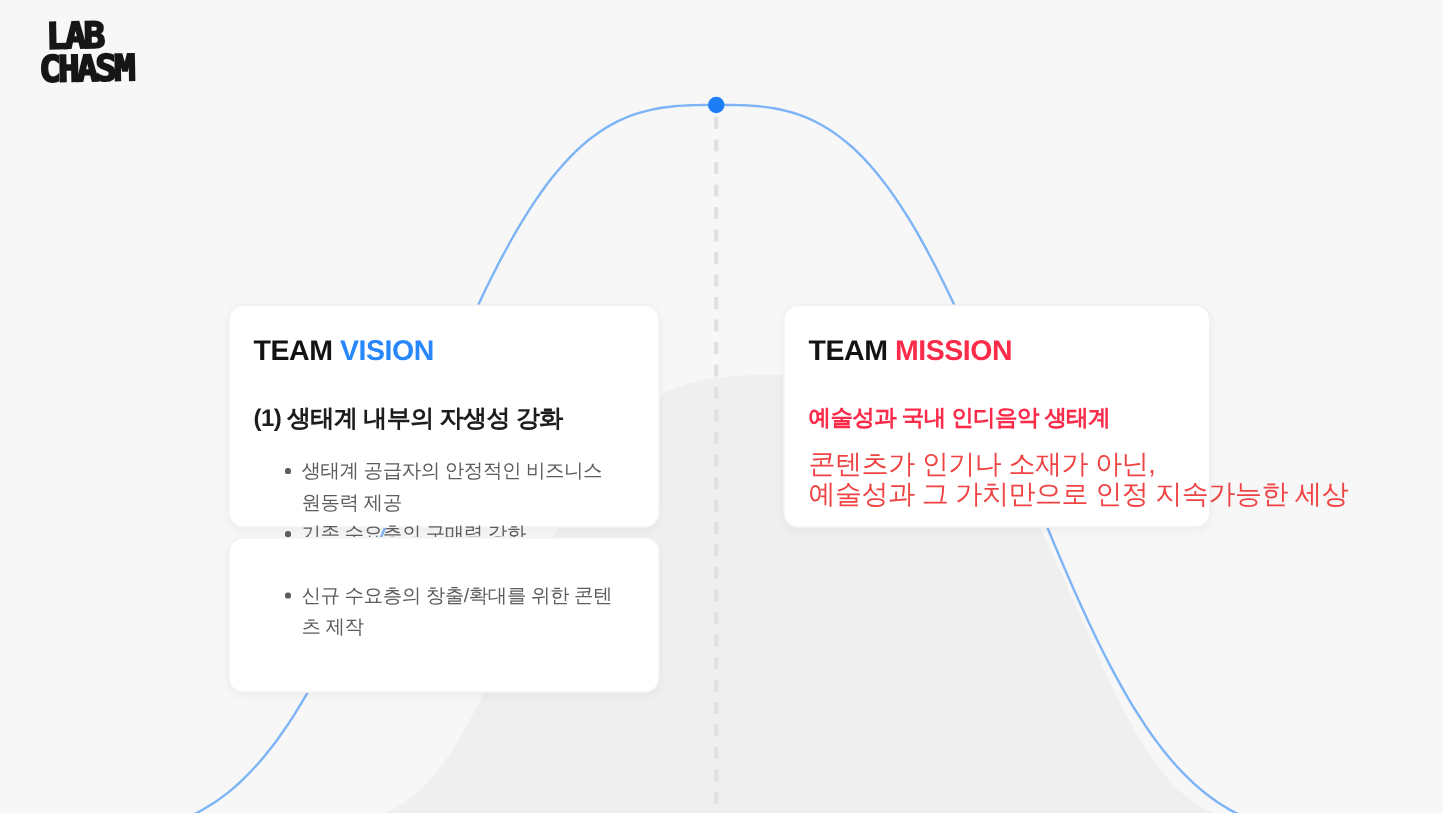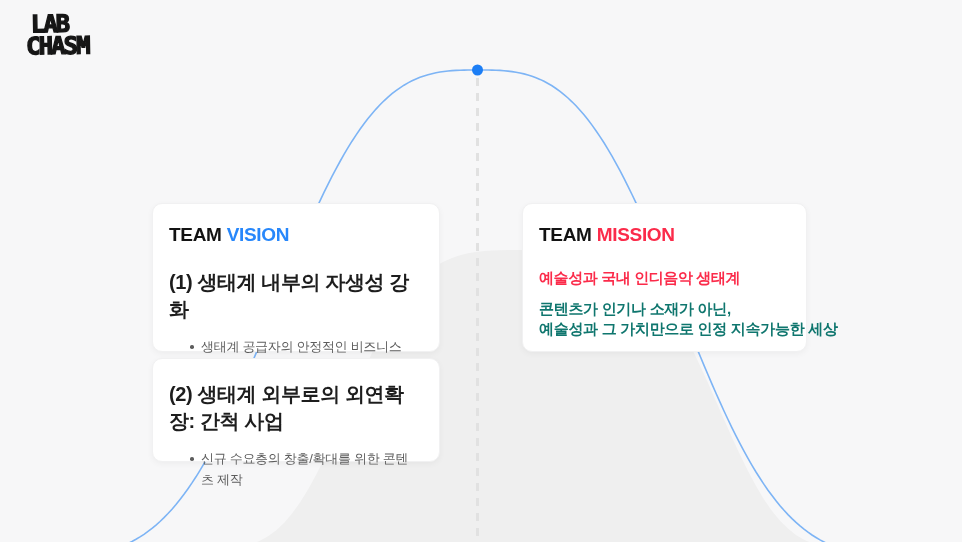--- a/index.html
+++ b/index.html
@@ -40,43 +40,43 @@
   .card-mission-2{left:152px;top:358px;width:288px;height:104px;padding-top:14px;}
   .card-vision   {left:522px;top:203px;width:285px;height:149px;}
   .card-title{
     font-size:19px;font-weight:bold;letter-spacing:-0.3px;
     color:#131313;margin:0 0 0 1px;
   }
   .card-title .accent{margin-left:5px;}
   .accent-blue{color:#2787fb;}
   .accent-red{color:#fb2b4a;}
   .section-heading{
-    font-size:20px;font-weight:bold;color:#1d1d1d;
+    font-size:16px;font-weight:bold;color:#1d1d1d;
     letter-spacing:-0.4px;margin:23px 0 9px 1px;
   }
   .card-mission-2 .section-heading{margin-top:8px;}
   .heading-red{
     font-size:15px;font-weight:bold;color:#fb2b4a;
     letter-spacing:-0.4px;margin:23px 0 11px 1px;
   }
   ul.bullets{list-style:none;margin:13px;padding:0;}
   ul.bullets li{
     position:relative;
     font-size:13px;color:#5d5d5d;letter-spacing:-0.3px;
     line-height:21px;padding-left:20px;
   }
   ul.bullets li::before{
     content:"";
     position:absolute;left:9px;top:9px;
     width:3.5px;height:3.5px;border-radius:50%;
     background:#5d5d5d;
   }
   .vision-body{
-    font-size:15px;color:#0f766e;letter-spacing:-0.3px;
-    line-height:20px;margin:0 0 0 1px;font-weight:bold;
+    font-size:18px;color:#ef4444;letter-spacing:-0.3px;
+    line-height:20px;margin:0 0 0 1px;
   }
   .vision-body div{white-space:nowrap;}
 </style>
 </head>
 <body style="background: rgb(247, 247, 248);">
 
 <svg id="diagram-svg" viewBox="0 0 962 542" xmlns="http://www.w3.org/2000/svg" aria-hidden="true">
   <path id="gray-bell" fill="#efefef" d="M60.0 550.0 L68.0 550.0 L76.0 550.0 L84.0 550.0 L92.0 550.0 L100.0 550.0 L108.0 550.0 L116.0 550.0 L124.0 550.0 L132.0 550.0 L140.0 550.0 L148.0 550.0 L156.0 550.0 L164.0 550.0 L172.0 550.0 L180.0 550.0 L188.0 550.0 L196.0 549.9 L204.0 549.8 L212.0 549.6 L220.0 549.3 L228.0 548.7 L236.0 547.7 L244.0 546.2 L252.0 543.9 L260.0 540.7 L268.0 536.2 L276.0 530.4 L284.0 522.9 L292.0 513.6 L300.0 502.5 L308.0 489.5 L316.0 475.0 L324.0 459.0 L332.0 441.8 L340.0 424.0 L348.0 405.7 L356.0 387.6 L364.0 369.8 L372.0 352.9 L380.0 337.0 L388.0 322.4 L396.0 309.3 L404.0 297.7 L412.0 287.6 L420.0 279.1 L428.0 271.9 L436.0 266.1 L444.0 261.5 L452.0 258.0 L460.0 255.3 L468.0 253.3 L476.0 252.0 L484.0 251.1 L492.0 250.5 L500.0 250.2 L508.0 250.1 L516.0 250.0 L524.0 250.0 L532.0 250.0 L540.0 250.0 L548.0 250.0 L556.0 250.1 L564.0 250.2 L572.0 250.4 L580.0 250.9 L588.0 251.7 L596.0 252.9 L604.0 254.7 L612.0 257.2 L620.0 260.6 L628.0 264.9 L636.0 270.4 L644.0 277.2 L652.0 285.3 L660.0 295.0 L668.0 306.2 L676.0 319.0 L684.0 333.2 L692.0 348.8 L700.0 365.5 L708.0 383.1 L716.0 401.2 L724.0 419.4 L732.0 437.4 L740.0 454.8 L748.0 471.1 L756.0 486.0 L764.0 499.4 L772.0 511.0 L780.0 520.7 L788.0 528.6 L796.0 534.9 L804.0 539.7 L812.0 543.2 L820.0 545.7 L828.0 547.4 L836.0 548.5 L844.0 549.1 L852.0 549.5 L860.0 549.8 L868.0 549.9 L876.0 549.9 L884.0 550.0 L892.0 550.0 L900.0 550.0 L908.0 550.0 L916.0 550.0 L924.0 550.0 L932.0 550.0 L940.0 550.0 L948.0 550.0 L956.0 550.0 L964.0 550.0 L972.0 550.0 L980.0 550.0 L988.0 550.0 L996.0 550.0 L 1000 620 L 60 620 Z"></path>
   <line id="dash-line" x1="477.5" y1="78" x2="477.5" y2="542" stroke="#e1e1e1" stroke-width="3" stroke-dasharray="8 7"></line>
   <path id="blue-curve" fill="none" stroke="#7db4f5" stroke-width="1.6" d="M96.0 554.1 L100.0 553.2 L104.0 552.2 L108.0 551.1 L112.0 549.9 L116.0 548.5 L120.0 547.0 L124.0 545.4 L128.0 543.5 L132.0 541.5 L136.0 539.3 L140.0 536.9 L144.0 534.3 L148.0 531.4 L152.0 528.4 L156.0 525.1 L160.0 521.5 L164.0 517.6 L168.0 513.5 L172.0 509.2 L176.0 504.5 L180.0 499.5 L184.0 494.3 L188.0 488.7 L192.0 482.9 L196.0 476.8 L200.0 470.3 L204.0 463.6 L208.0 456.6 L212.0 449.3 L216.0 441.7 L220.0 433.8 L224.0 425.7 L228.0 417.4 L232.0 408.8 L236.0 400.0 L240.0 391.0 L244.0 381.8 L248.0 372.5 L252.0 363.0 L256.0 353.4 L260.0 343.7 L264.0 333.9 L268.0 324.0 L272.0 314.1 L276.0 304.2 L280.0 294.3 L284.0 284.5 L288.0 274.7 L292.0 264.9 L296.0 255.3 L300.0 245.8 L304.0 236.4 L308.0 227.2 L312.0 218.2 L316.0 209.4 L320.0 200.8 L324.0 192.4 L328.0 184.3 L332.0 176.4 L336.0 168.8 L340.0 161.5 L344.0 154.4 L348.0 147.7 L352.0 141.2 L356.0 135.1 L360.0 129.3 L364.0 123.7 L368.0 118.5 L372.0 113.7 L376.0 109.1 L380.0 104.8 L384.0 100.8 L388.0 97.1 L392.0 93.7 L396.0 90.6 L400.0 87.8 L404.0 85.2 L408.0 82.9 L412.0 80.8 L416.0 79.0 L420.0 77.3 L424.0 75.9 L428.0 74.7 L432.0 73.7 L436.0 72.8 L440.0 72.0 L444.0 71.5 L448.0 71.0 L452.0 70.6 L456.0 70.4 L460.0 70.2 L464.0 70.1 L468.0 70.0 L472.0 70.0 L476.0 70.0 L480.0 70.0 L484.0 70.0 L488.0 70.0 L492.0 70.1 L496.0 70.2 L500.0 70.4 L504.0 70.7 L508.0 71.1 L512.0 71.6 L516.0 72.2 L520.0 73.0 L524.0 73.9 L528.0 75.0 L532.0 76.3 L536.0 77.7 L540.0 79.4 L544.0 81.3 L548.0 83.5 L552.0 85.8 L556.0 88.5 L560.0 91.4 L564.0 94.6 L568.0 98.0 L572.0 101.8 L576.0 105.8 L580.0 110.2 L584.0 114.8 L588.0 119.8 L592.0 125.1 L596.0 130.7 L600.0 136.6 L604.0 142.8 L608.0 149.3 L612.0 156.1 L616.0 163.3 L620.0 170.7 L624.0 178.3 L628.0 186.3 L632.0 194.5 L636.0 202.9 L640.0 211.6 L644.0 220.5 L648.0 229.5 L652.0 238.8 L656.0 248.2 L660.0 257.7 L664.0 267.4 L668.0 277.1 L672.0 286.9 L676.0 296.8 L680.0 306.7 L684.0 316.6 L688.0 326.5 L692.0 336.3 L696.0 346.1 L700.0 355.8 L704.0 365.4 L708.0 374.8 L712.0 384.1 L716.0 393.3 L720.0 402.2 L724.0 411.0 L728.0 419.5 L732.0 427.8 L736.0 435.8 L740.0 443.6 L744.0 451.1 L748.0 458.3 L752.0 465.3 L756.0 472.0 L760.0 478.3 L764.0 484.4 L768.0 490.2 L772.0 495.6 L776.0 500.8 L780.0 505.7 L784.0 510.3 L788.0 514.6 L792.0 518.6 L796.0 522.4 L800.0 525.9 L804.0 529.2 L808.0 532.2 L812.0 535.0 L816.0 537.5 L820.0 539.9 L824.0 542.0 L828.0 544.0 L832.0 545.8 L836.0 547.4 L840.0 548.9 L844.0 550.2 L848.0 551.4 L852.0 552.5 L856.0 553.4 L860.0 554.3"></path>
@@ -88,25 +88,25 @@
   <span class="l2">CHASM</span>
 </div>
 
 <div class="card card-mission-1">
   <div class="card-title">
     <span>TEAM</span><span class="accent accent-blue" style="color: rgb(39, 135, 251);">VISION</span>
   </div>
   <div class="section-heading">(1) 생태계 내부의 자생성 강화</div>
   <ul class="bullets">
     <li>생태계 공급자의 안정적인 비즈니스 원동력 제공</li>
+    <li>기존 수요층의 구매력 강화</li>
   </ul>
 </div>
 
 <div class="card card-mission-2">
-  <div class="section-heading">(2) 생태계 외부로의 외연확장: 간척 사업</div>
   <ul class="bullets">
     <li>신규 수요층의 창출/확대를 위한 콘텐츠 제작</li>
   </ul>
 </div>
 
 <div class="card card-vision">
   <div class="card-title">
     <span>TEAM</span><span class="accent accent-red" style="color: rgb(251, 43, 74);">MISSION</span>
   </div>
   <div class="heading-red" style="color: rgb(251, 43, 74);">예술성과 국내 인디음악 생태계</div>

